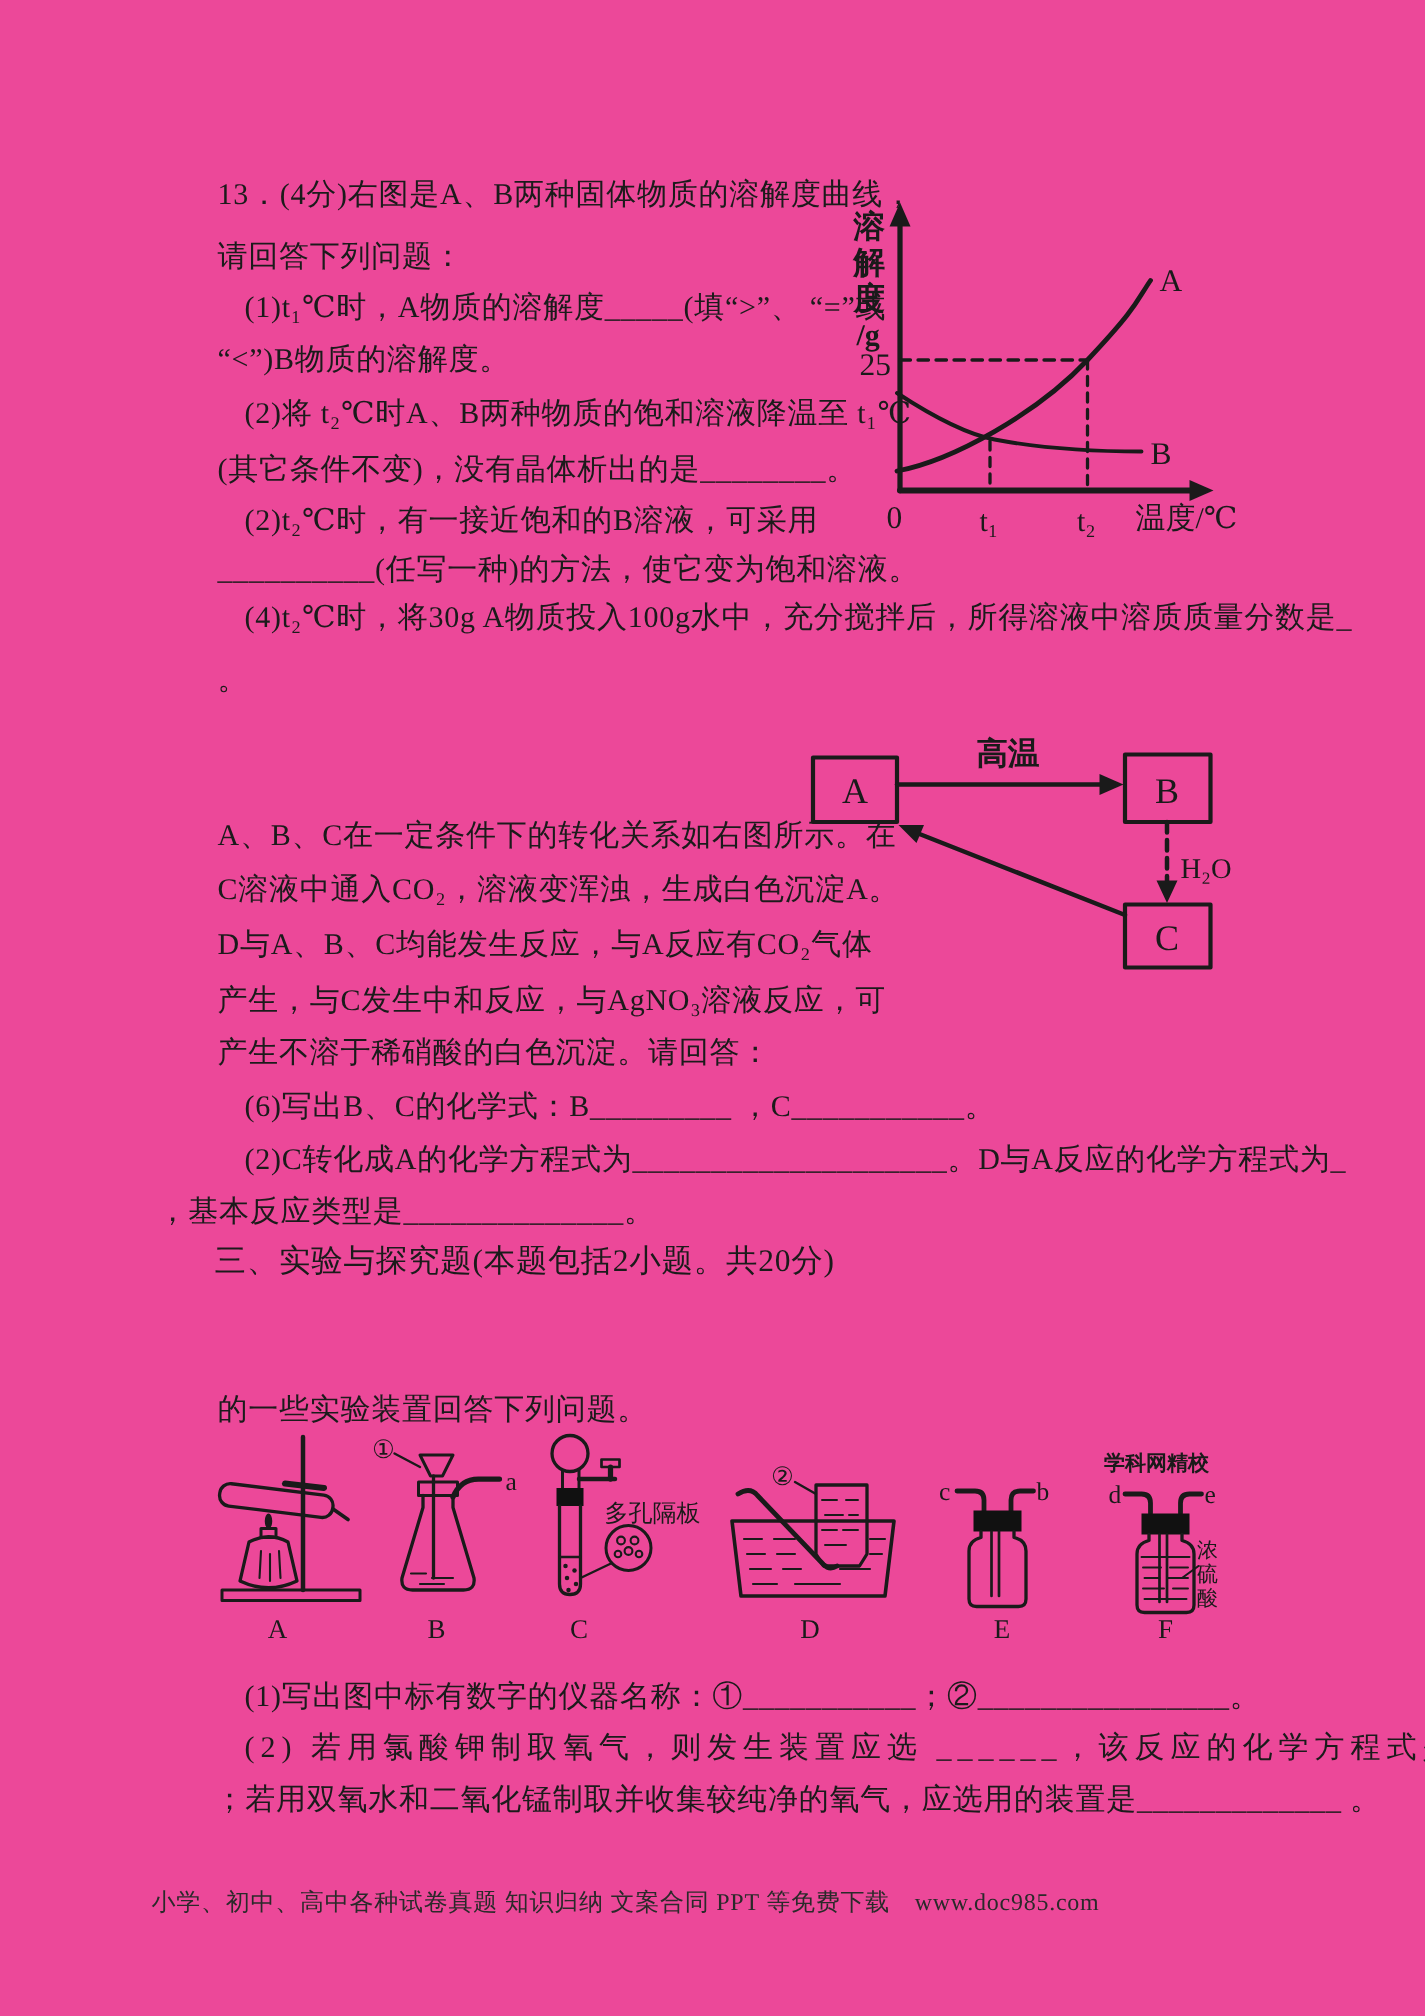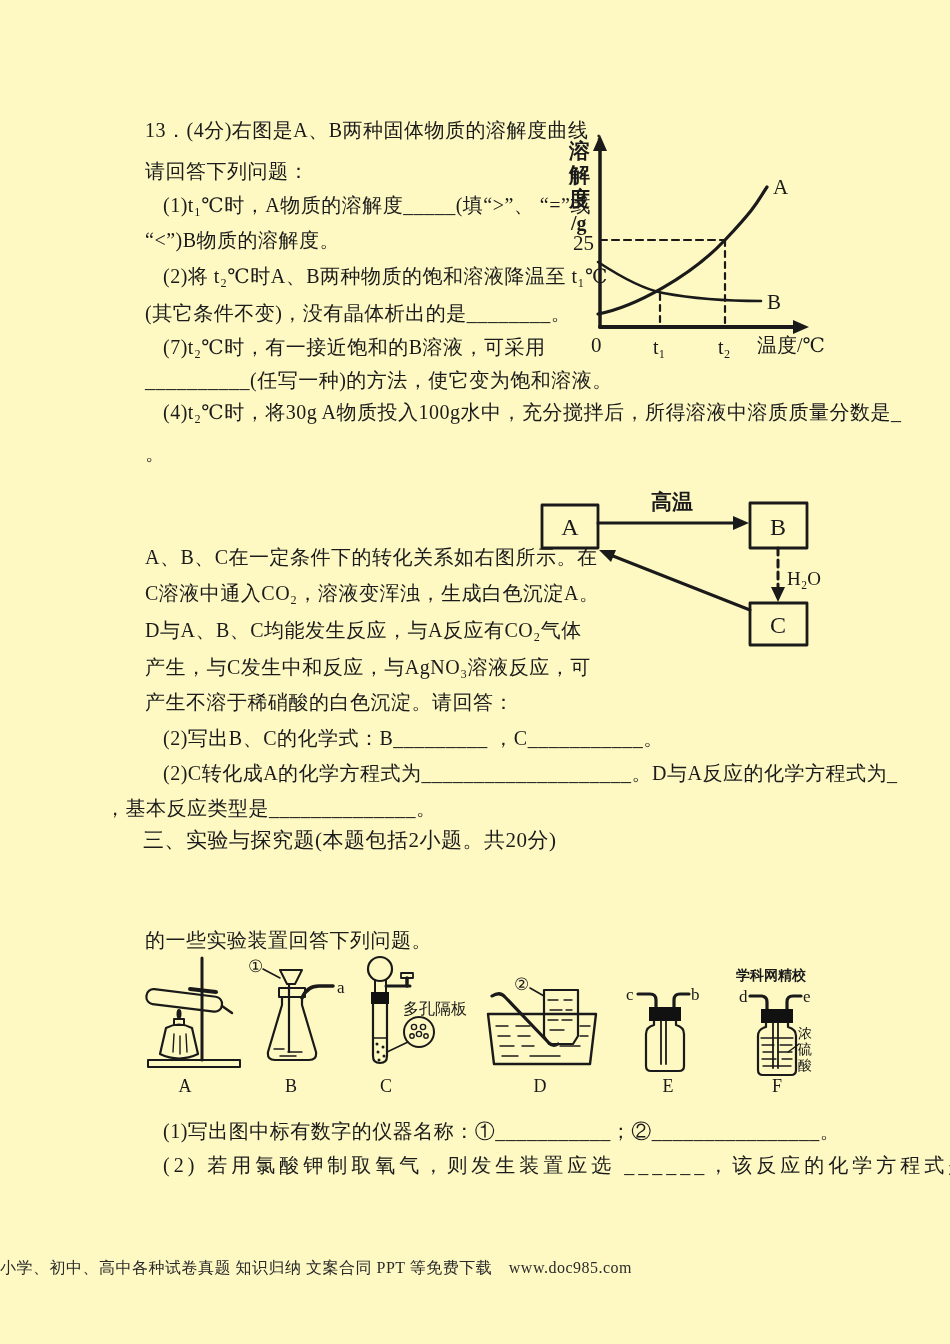--- a/index.html
+++ b/index.html
@@ -1,46 +1,46 @@
 <!DOCTYPE html>
 <html><head>
 <meta charset="utf-8">
 <style>
   html,body{margin:0;padding:0;background:#fff;}
   #page{
-    position:relative;width:950px;height:1344px;background:#fef9c3;
+    position:relative;width:950px;height:1344px;background:#ec4899;
     font-family:"Liberation Serif","DejaVu Serif",serif;
     color:#1b1b1b;overflow:hidden;
   }
   .ln{
     position:absolute;font-size:20px;line-height:34px;white-space:nowrap;
     letter-spacing:0.5px;
   }
   .ln.spread{letter-spacing:4px;}
   .heading{font-weight:normal;font-size:21px;letter-spacing:0.5px;}
   .footer{
-    position:absolute;left:0;top:1258px;width:834px;text-align:left;
+    position:absolute;left:0;top:1258px;width:834px;text-align:center;
     font-size:16px;color:#2a2a2a;letter-spacing:0.5px;
   }
   svg{position:absolute;}
   svg text{font-family:"Liberation Serif","DejaVu Serif",serif;fill:#1a1a1a;}
   .stk{stroke:#1a1a1a;fill:none;stroke-linecap:round;stroke-linejoin:round;}
 </style>
 </head>
 <body>
 
 <div id="page">
 
   <div class="ln" style="left:145px;top:113px">13．(4分)右图是A、B两种固体物质的溶解度曲线，</div>
   <div class="ln" style="left:145px;top:154px">请回答下列问题：</div>
   <div class="ln" style="left:163px;top:188px">(1)t₁℃时，A物质的溶解度_____(填“&gt;”、 “=”或</div>
   <div class="ln" style="left:145px;top:223px">“&lt;”)B物质的溶解度。</div>
   <div class="ln" style="left:163px;top:259px">(2)将 t₂℃时A、B两种物质的饱和溶液降温至 t₁℃</div>
   <div class="ln" style="left:145px;top:296px">(其它条件不变)，没有晶体析出的是________。</div>
-  <div class="ln" style="left:163px;top:330px">(7)t₂℃时，有一接近饱和的B溶液，可采用</div>
+  <div class="ln" style="left:163px;top:330px">(2)t₂℃时，有一接近饱和的B溶液，可采用</div>
   <div class="ln" style="left:145px;top:363px">__________(任写一种)的方法，使它变为饱和溶液。</div>
   <div class="ln" style="left:163px;top:395px">(4)t₂℃时，将30g A物质投入100g水中，充分搅拌后，所得溶液中溶质质量分数是_</div>
   <div class="ln" style="left:145px;top:436px">。</div>
 
   <svg style="left:555px;top:130px" width="395" height="245" viewBox="0 0 395 245">
 
     <line class="stk" x1="45" y1="16" x2="45" y2="197" stroke-width="3.5"></line>
     <polygon points="45,5 38,21 52,21" fill="#1a1a1a"></polygon>
     <line class="stk" x1="45" y1="197" x2="244" y2="197" stroke-width="4"></line>
     <polygon points="254,197 238,190 238,204" fill="#1a1a1a"></polygon>
@@ -65,21 +65,21 @@
     <text x="98" y="224" font-size="20">t₁</text>
     <text x="163" y="224" font-size="20">t₂</text>
     <text x="202" y="222" font-size="20">温度/℃</text>
   </svg>
 
   <div class="ln" style="left:145px;top:540px">A、B、C在一定条件下的转化关系如右图所示。在</div>
   <div class="ln" style="left:145px;top:613px">D与A、B、C均能发生反应，与A反应有CO₂气体</div>
   <div class="ln" style="left:145px;top:576px">C溶液中通入CO₂，溶液变浑浊，生成白色沉淀A。</div>
   <div class="ln" style="left:145px;top:650px">产生，与C发生中和反应，与AgNO₃溶液反应，可</div>
   <div class="ln" style="left:145px;top:685px">产生不溶于稀硝酸的白色沉淀。请回答：</div>
-  <div class="ln" style="left:163px;top:721px">(2)写出B、C的化学式：B_________ ，C___________。</div>
+  <div class="ln" style="left:163px;top:721px">(6)写出B、C的化学式：B_________ ，C___________。</div>
   <div class="ln" style="left:163px;top:756px">(2)C转化成A的化学方程式为____________________。D与A反应的化学方程式为_</div>
   <div class="ln" style="left:105px;top:791px">，基本反应类型是______________。</div>
 
   <svg style="left:535px;top:485px" width="300" height="175" viewBox="0 0 300 175">
     <rect class="stk" x="7" y="20" width="56" height="43" stroke-width="2.8"></rect>
     <text x="35" y="50" font-size="24" text-anchor="middle">A</text>
     <rect class="stk" x="215" y="18" width="57" height="45" stroke-width="2.8"></rect>
     <text x="243" y="50" font-size="24" text-anchor="middle">B</text>
     <rect class="stk" x="215" y="118" width="57" height="42" stroke-width="2.8"></rect>
     <text x="243" y="148" font-size="24" text-anchor="middle">C</text>
@@ -196,16 +196,17 @@
     <text x="45" y="140" font-size="18" text-anchor="middle">A</text>
     <text x="151" y="140" font-size="18" text-anchor="middle">B</text>
     <text x="246" y="140" font-size="18" text-anchor="middle">C</text>
     <text x="400" y="140" font-size="18" text-anchor="middle">D</text>
     <text x="528" y="140" font-size="18" text-anchor="middle">E</text>
     <text x="637" y="140" font-size="18" text-anchor="middle">F</text>
   </svg>
 
   <div class="ln" style="left:163px;top:1114px">(1)写出图中标有数字的仪器名称：①___________；②________________。</div>
   <div class="ln spread" style="left:163px;top:1148px">(2) 若用氯酸钾制取氧气，则发生装置应选 ______，该反应的化学方程式是_</div>
+  <div class="ln" style="left:143px;top:1183px">；若用双氧水和二氧化锰制取并收集较纯净的氧气，应选用的装置是_____________ 。</div>
 
   <div class="footer">小学、初中、高中各种试卷真题 知识归纳 文案合同 PPT 等免费下载　www.doc985.com</div>
 
 </div>
 
 </body></html>

